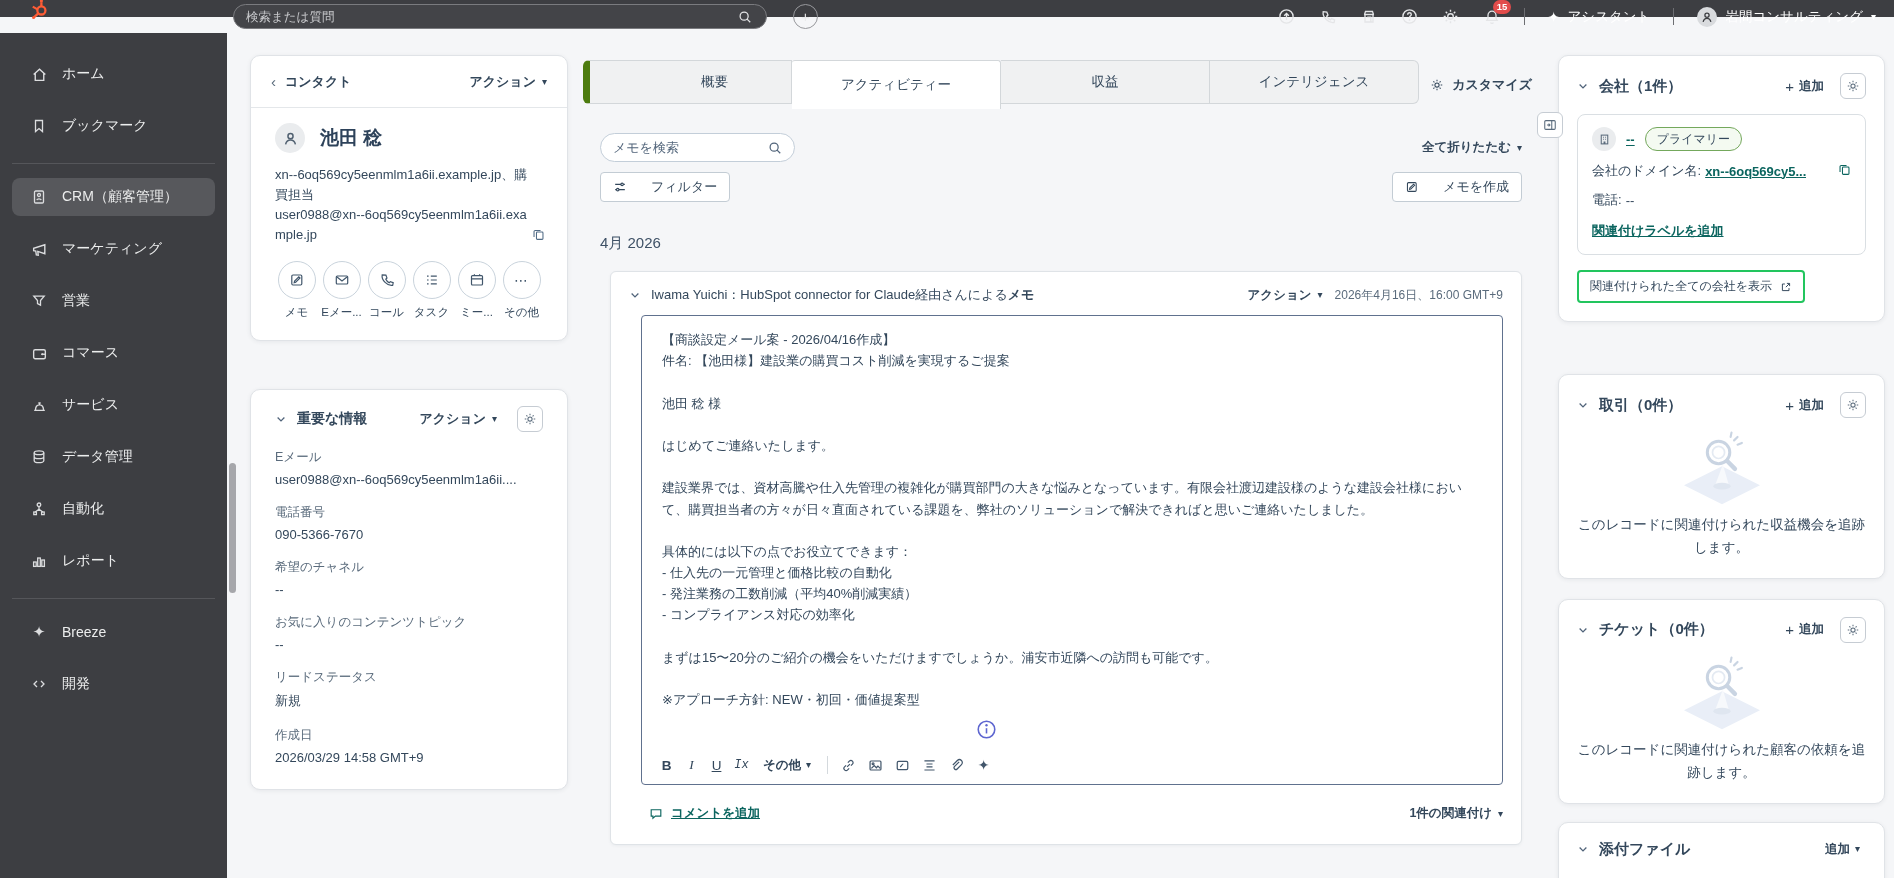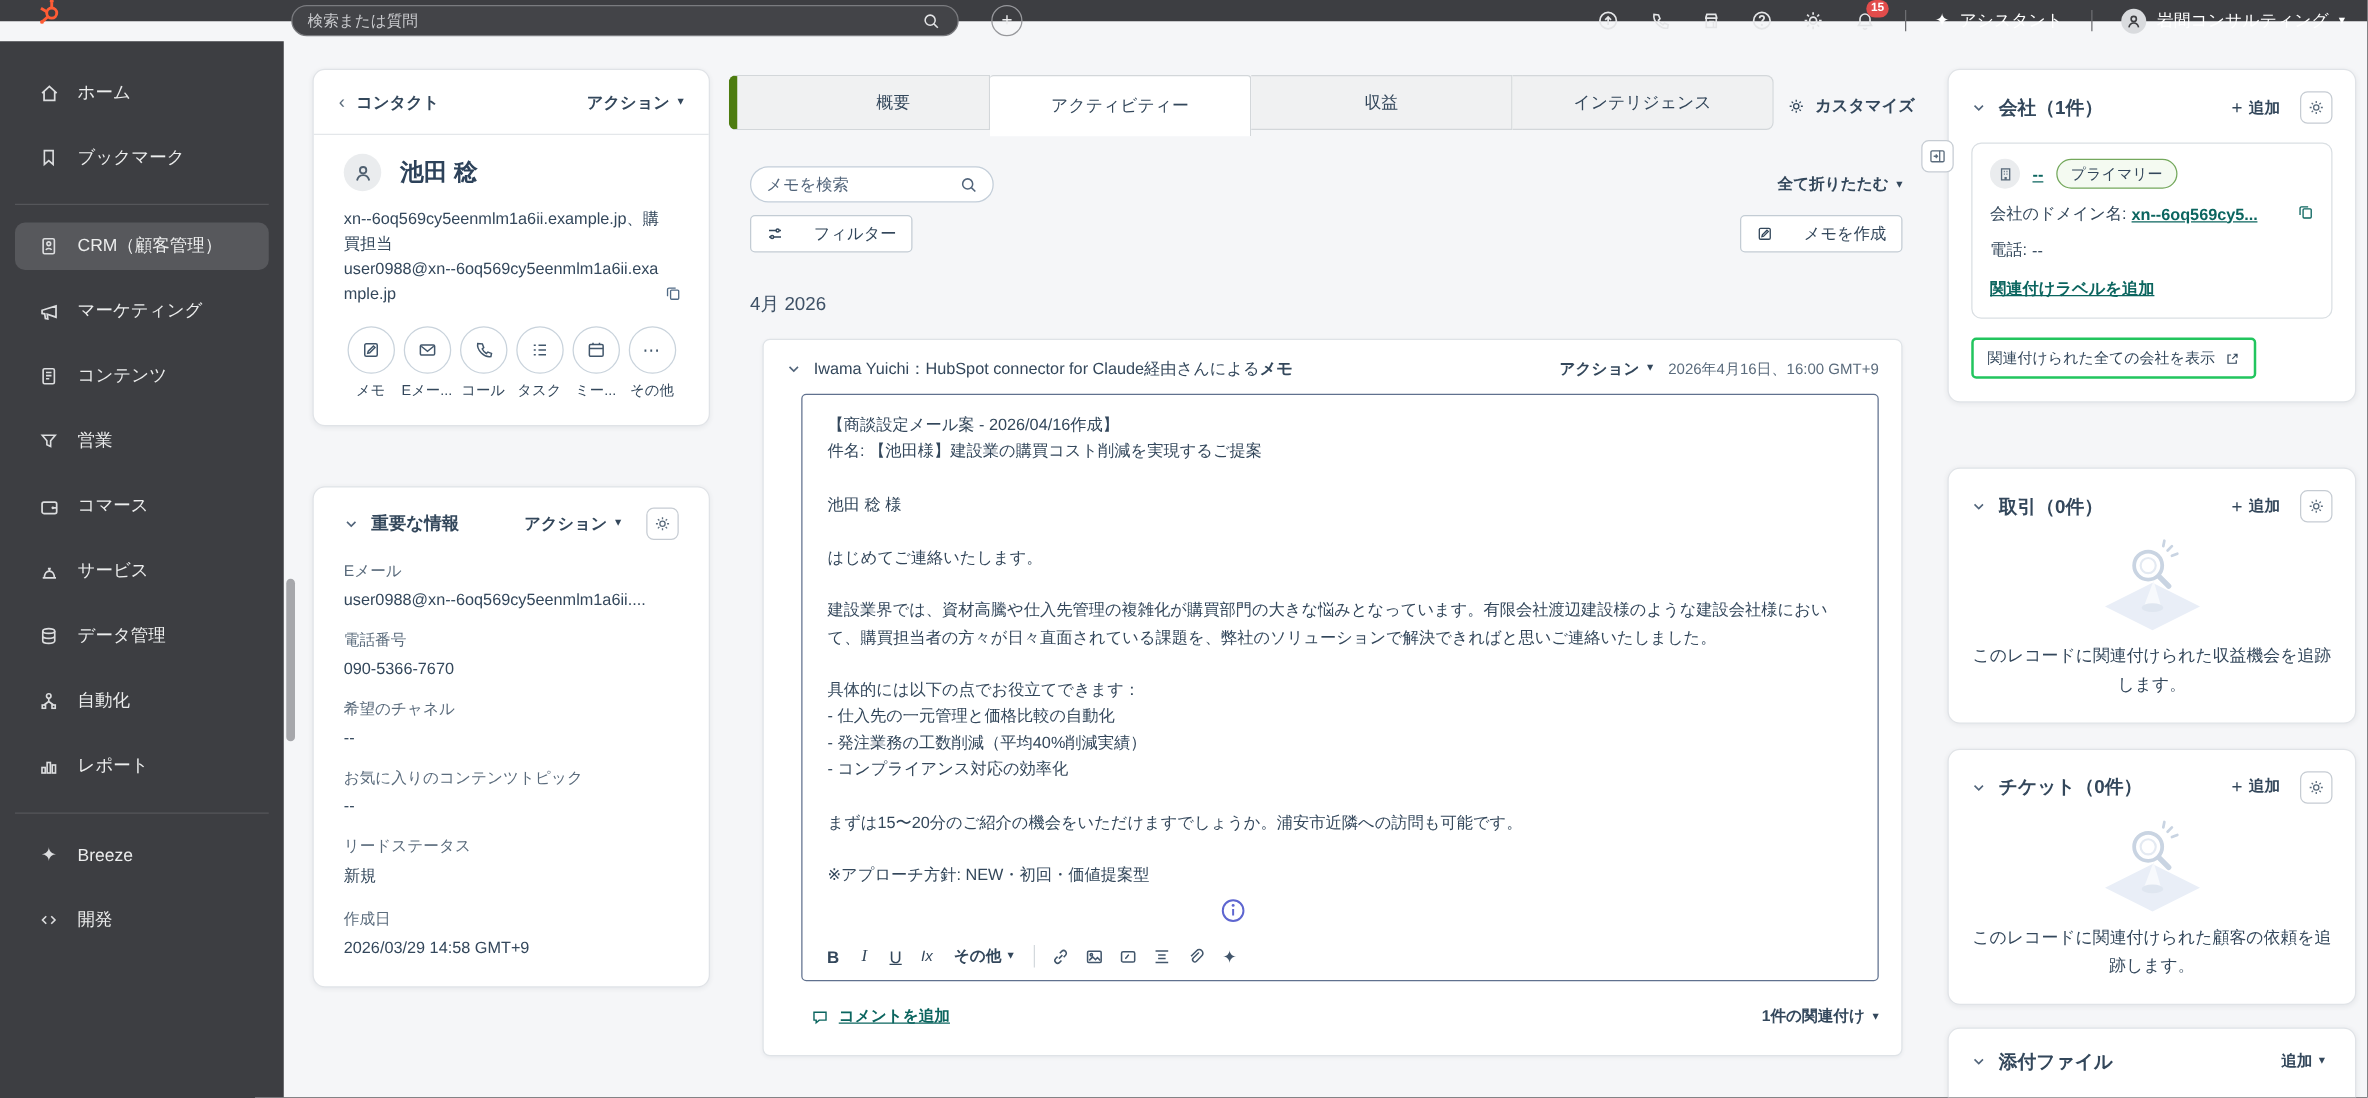--- a/index.html
+++ b/index.html
@@ -92,21 +92,21 @@
   .nactions{margin-left:auto;font-weight:bold;font-size:12.5px;display:flex;gap:6px;align-items:center;cursor:pointer;}
   .ntime{margin-left:12px;font-size:12px;color:#5a6b7c;}
   .editor{margin:2px 18px 0 30px;height:470px;border:1px solid #60718  2;border:1px solid #60718e;border-radius:4px;display:flex;flex-direction:column;position:relative;background:#fff;}
   .ebody{flex:1;padding:13px 20px 0;font-size:13px;line-height:1.63;white-space:pre-line;color:#33475b;overflow:hidden;}
   .einfo{position:absolute;left:334px;bottom:40px;color:#5e66d0;cursor:pointer;}
   .etoolbar{display:flex;align-items:center;padding:5px 12px 9px;}
   .tbtn{min-width:25px;text-align:center;font-size:13.5px;color:#33475b;padding:2px 3px;cursor:pointer;}
   .tbtn.b{font-weight:bold;}
   .tbtn.i{font-style:italic;font-family:"Liberation Serif","DejaVu Serif",serif;}
   .tbtn.u{text-decoration:underline;}
-  .tbtn.x{font-style:italic;font-family:Liberation Sans, sans-serif;font-size:12px;}
+  .tbtn.x{font-style:italic;font-family:Liberation Mono, monospace;font-size:12px;}
   .tmore{font-weight:bold;font-size:12.5px;display:flex;align-items:center;gap:5px;padding:0 9px;cursor:pointer;}
   .tsep{width:1px;height:18px;background:#d4d9dd;margin:0 7px;}
   .ticn{width:27px;color:#42566b;display:flex;justify-content:center;cursor:pointer;}
   .saverow{display:flex;align-items:center;gap:18px;margin:14px 0 0 38px;}
   .savebtn{border:1px solid #c3ccd4;background:#fff;border-radius:4px;padding:7px 13px;font-size:13px;color:#33475b;cursor:pointer;font-family:inherit;}
   .teal{color:#0b655f;}
   .cancel{font-weight:bold;font-size:13px;text-decoration:underline;cursor:pointer;}
   .commentrow{display:flex;align-items:center;margin:20px 18px 0 38px;}
   .addcomment{font-weight:bold;font-size:12.5px;display:flex;gap:8px;align-items:center;cursor:pointer;}
   .addcomment .lbl{text-decoration:underline;}
@@ -248,29 +248,20 @@
         </span>
       <span>CRM（顧客管理）</span>
     </div>
     <div class="navitem">
       <span class="nico">
           <svg width="17" height="17" viewBox="0 0 16 16" fill="none" stroke="currentColor" stroke-width="1.3">
             <path d="M2.5 6.8v2.4l2 .3.5 3.5 1.8.3-.4-3.5L13 12V3.5L2.5 6.8Z"></path>
           </svg>
         </span>
       <span>マーケティング</span>
-    </div>
-    <div class="navitem">
-      <span class="nico">
-          <svg width="16" height="16" viewBox="0 0 16 16" fill="none" stroke="currentColor" stroke-width="1.3">
-            <rect x="3.5" y="2" width="9" height="12" rx="1.2"></rect>
-            <path d="M5.8 5h4.4M5.8 7.5h4.4M5.8 10h2.6"></path>
-          </svg>
-        </span>
-      <span>コンテンツ</span>
     </div>
     <div class="navitem">
       <span class="nico">
           <svg width="16" height="16" viewBox="0 0 16 16" fill="none" stroke="currentColor" stroke-width="1.3">
             <path d="M2.8 3.2h10.4L9.5 7.6v4.6l-3-1.5V7.6Z"></path>
           </svg>
         </span>
       <span>営業</span>
     </div>
     <div class="navitem">

